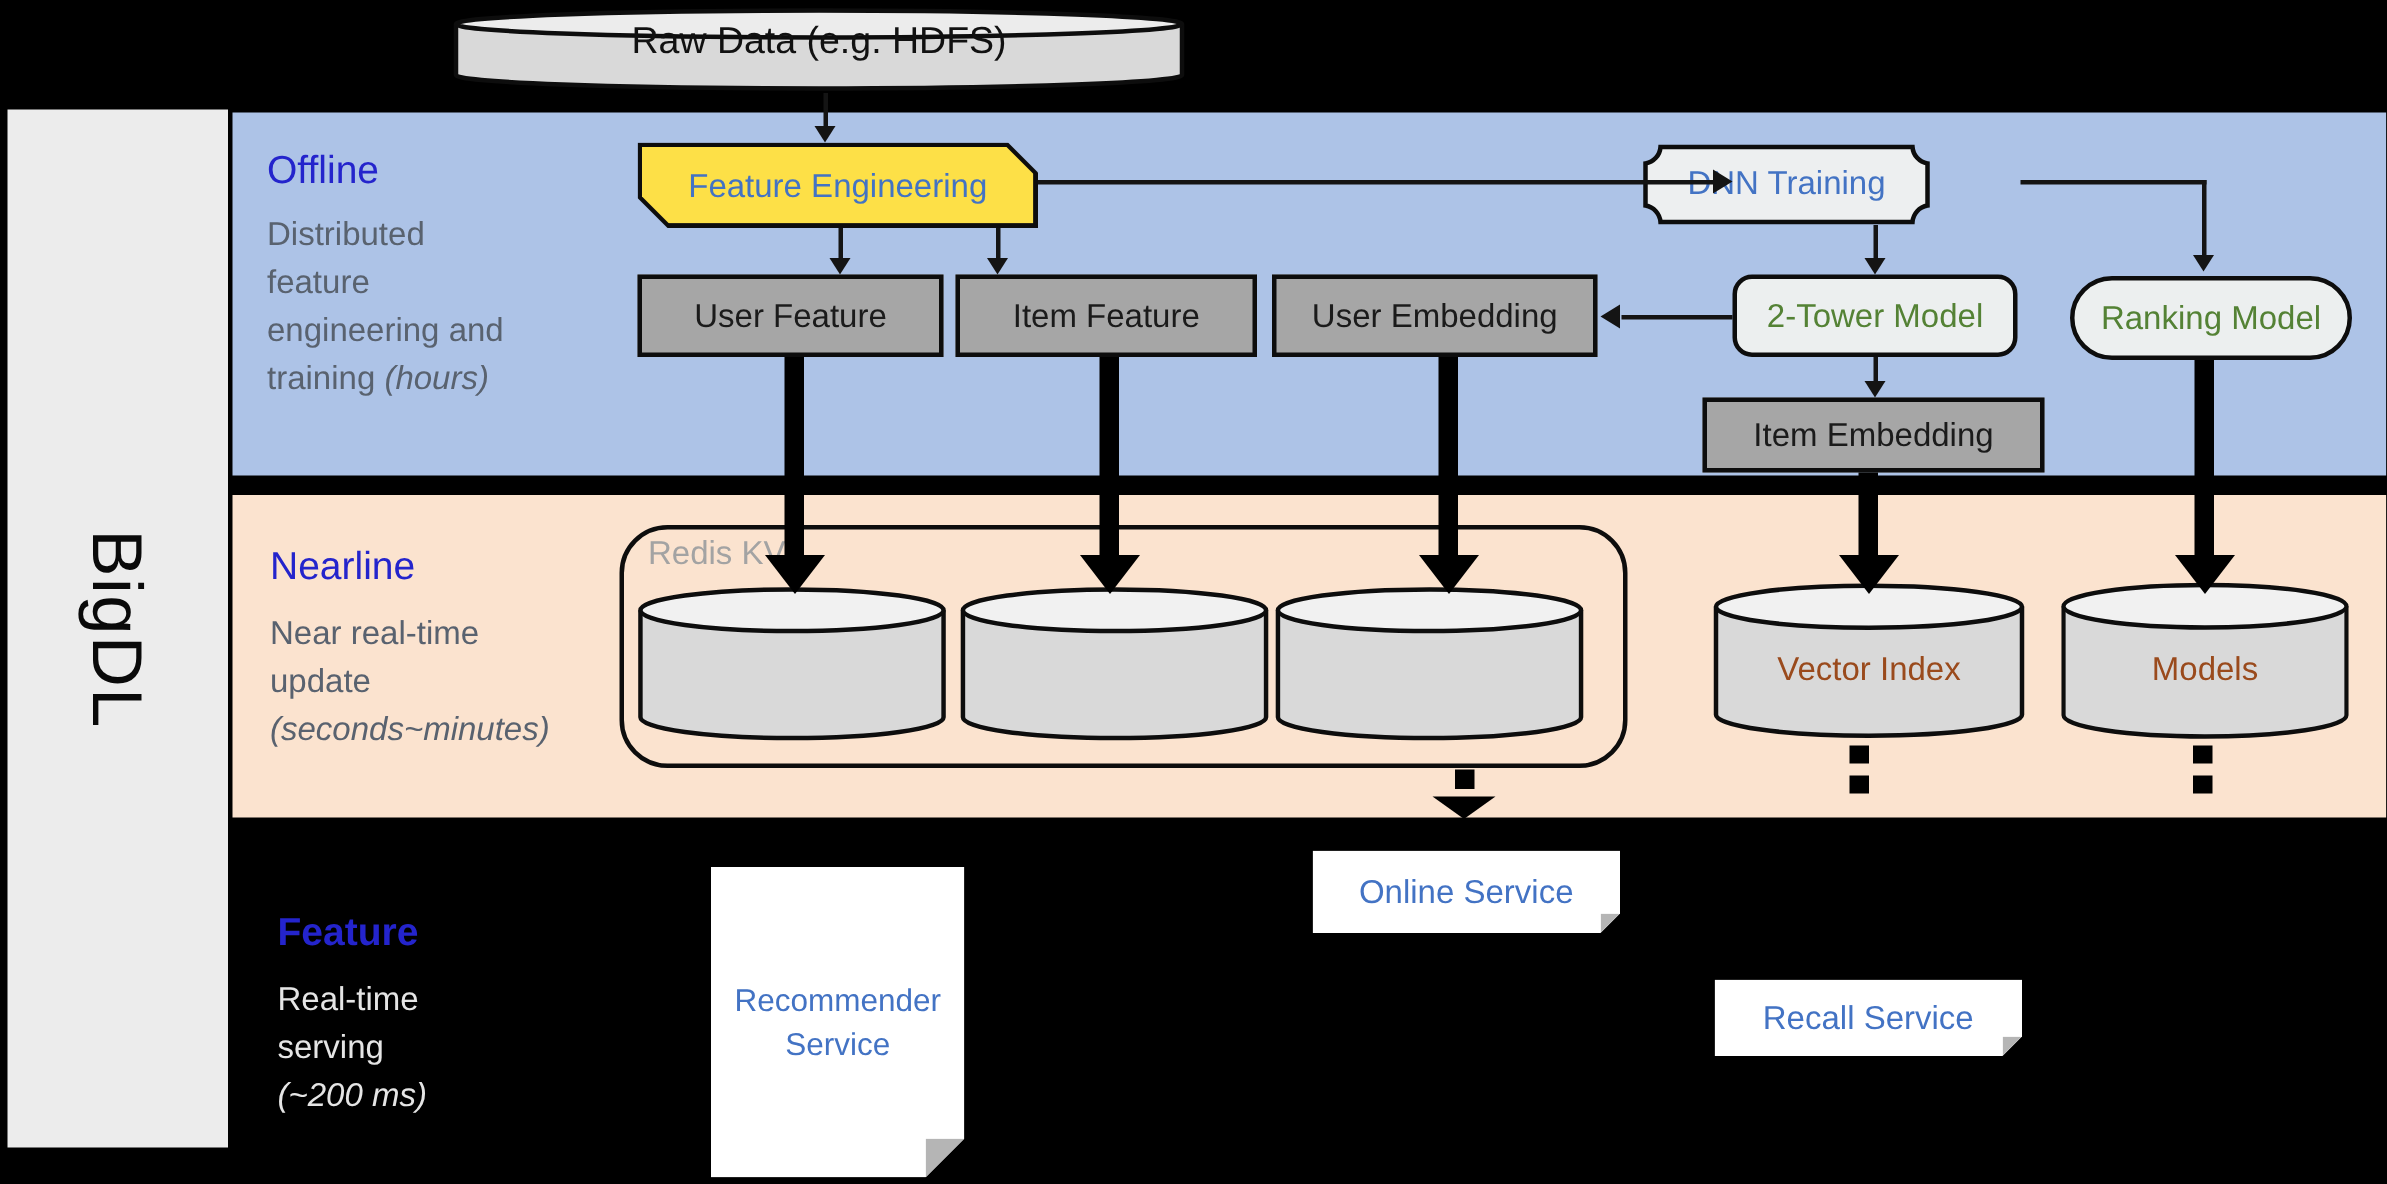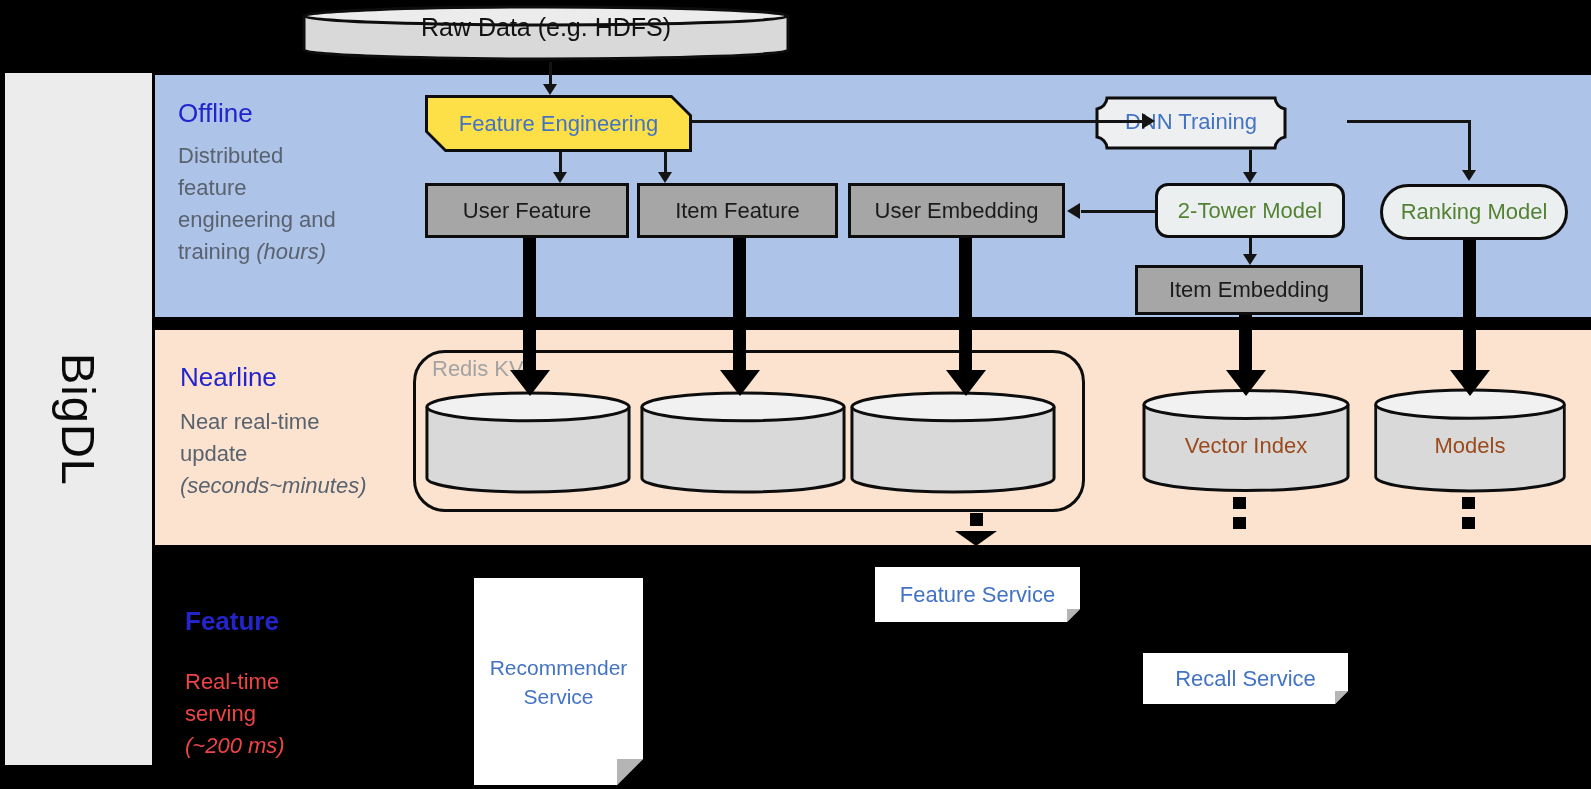--- a/index.html
+++ b/index.html
@@ -13,21 +13,21 @@
   .bigdl-text{transform:rotate(90deg);font-size:47px;color:#0a0a0a;letter-spacing:1px;white-space:nowrap;}
 
   
   .band-offline{left:155px;top:75px;width:1436px;height:242px;background:#adc3e7;}
   .band-nearline{left:155px;top:330px;width:1436px;height:215px;background:#fbe3cf;}
 
   
   .sec-title{font-size:26px;color:#2424cc;font-weight:500;}
   .sec-title.bold{font-weight:700;}
   .sec-sub{font-size:22px;line-height:32px;color:#59626f;}
-  .sec-sub.on-black{color:#ef4444;margin-top:16px;}
+  .sec-sub.on-black{color:#e5e5e5;}
   .sec-sub i{font-style:italic;}
 
   
   .gray-box{background:#a6a6a6;border:3px solid #0d0d0d;display:flex;align-items:center;justify-content:center;
             font-size:22px;color:#1b1b1b;box-sizing:border-box;}
   .round-box{background:#ecefef;border:3px solid #0d0d0d;border-radius:13px;display:flex;align-items:center;
              justify-content:center;font-size:22px;color:#548235;box-sizing:border-box;}
   .snip-outer{background:#0d0d0d;
     clip-path:polygon(0 0,calc(100% - 20px) 0,100% 20px,100% 100%,20px 100%,0 calc(100% - 20px));}
   .snip-inner{position:absolute;inset:3px;background:#fde047;display:flex;align-items:center;justify-content:center;
@@ -212,21 +212,21 @@
   <div class="abs dot" style="left:1233px;top:517px;width:13px;height:12px;"></div>
   <div class="abs dot" style="left:1462px;top:497px;width:13px;height:12px;"></div>
   <div class="abs dot" style="left:1462px;top:517px;width:13px;height:12px;"></div>
 
   <div class="abs doc" style="--f:26px;left:474px;top:578px;width:169px;height:207px;font-size:21px;line-height:29px;">
     <span>Recommender Service</span>
     <div class="fold"></div>
   </div>
 
   <div class="abs doc" style="--f:13px;left:875px;top:567px;width:205px;height:55px;">
-    <span>Feature Service</span>
+    <span>Online Service</span>
     <div class="fold"></div>
   </div>
 
   <div class="abs doc" style="--f:13px;left:1143px;top:653px;width:205px;height:51px;">
     <span>Recall Service</span>
     <div class="fold"></div>
   </div>
 
 
 </div>

